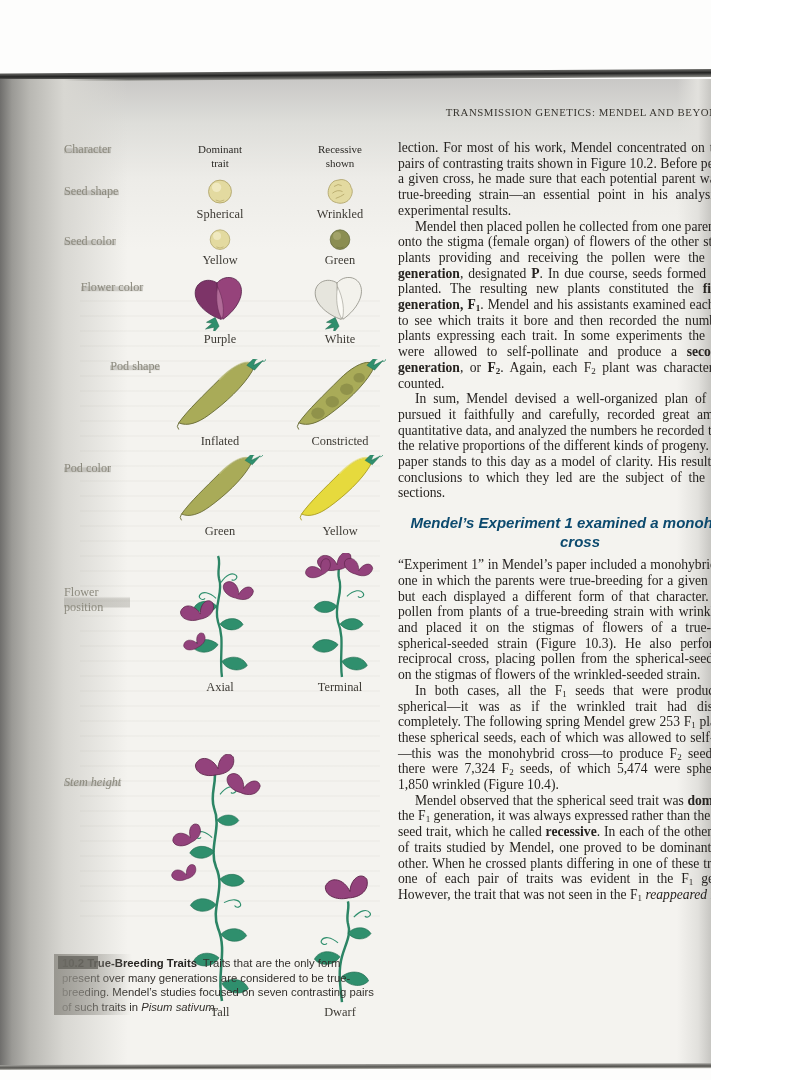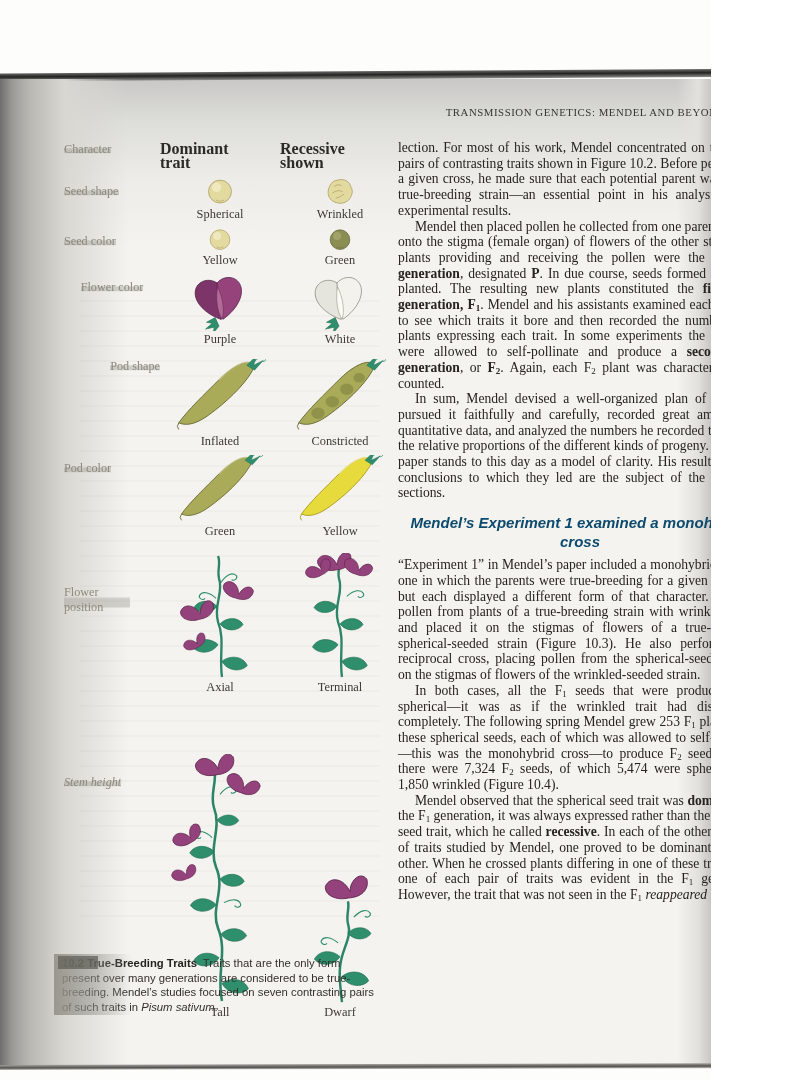--- a/index.html
+++ b/index.html
@@ -23,21 +23,21 @@
   
   .runhead{position:absolute;left:398px;top:103px;width:364px;display:flex;
      justify-content:flex-end;align-items:baseline;gap:12px;}
   .runhead .rh-text{font-size:10.8px;letter-spacing:.55px;color:#38352f;}
   .runhead .rh-num{font-family:"Liberation Sans",sans-serif;font-weight:bold;font-size:14.5px;color:#1b1a18;}
 
   
   .figtable{position:absolute;left:64px;top:142px;width:336px;display:grid;
      grid-template-columns:96px 120px 120px;}
   .fig-head{height:36px;}
-  .fig-colhead{font-weight:bold;font-size:16px;color:#2c2a26;text-align:left;line-height:14px;}
+  .fig-colhead{font-weight:normal;font-size:11px;color:#2c2a26;text-align:center;line-height:14px;}
   .fig-colhead span{display:inline-block;width:62px;}
   .char-label{font-size:12.2px;color:#8c8a7e;}
   .char-label span{display:inline-block;max-width:66px;
      background:linear-gradient(180deg,transparent 38%,rgba(150,148,140,.38) 46%,rgba(150,148,140,.38) 72%,transparent 78%);}
   .cell{display:flex;flex-direction:column;align-items:center;justify-content:flex-end;overflow:visible;}
   .cell .trait-label{font-size:12.4px;color:#3d3a34;margin-top:1px;white-space:nowrap;}
   .charcell{padding-top:6px;}
   .charcell.low{padding-top:40px;}
   .r1{height:44px}.r2{height:40px}.r3{height:73px}.r4{height:96px}
   .r5{height:84px}.r6{height:150px}.r7{height:285px}

